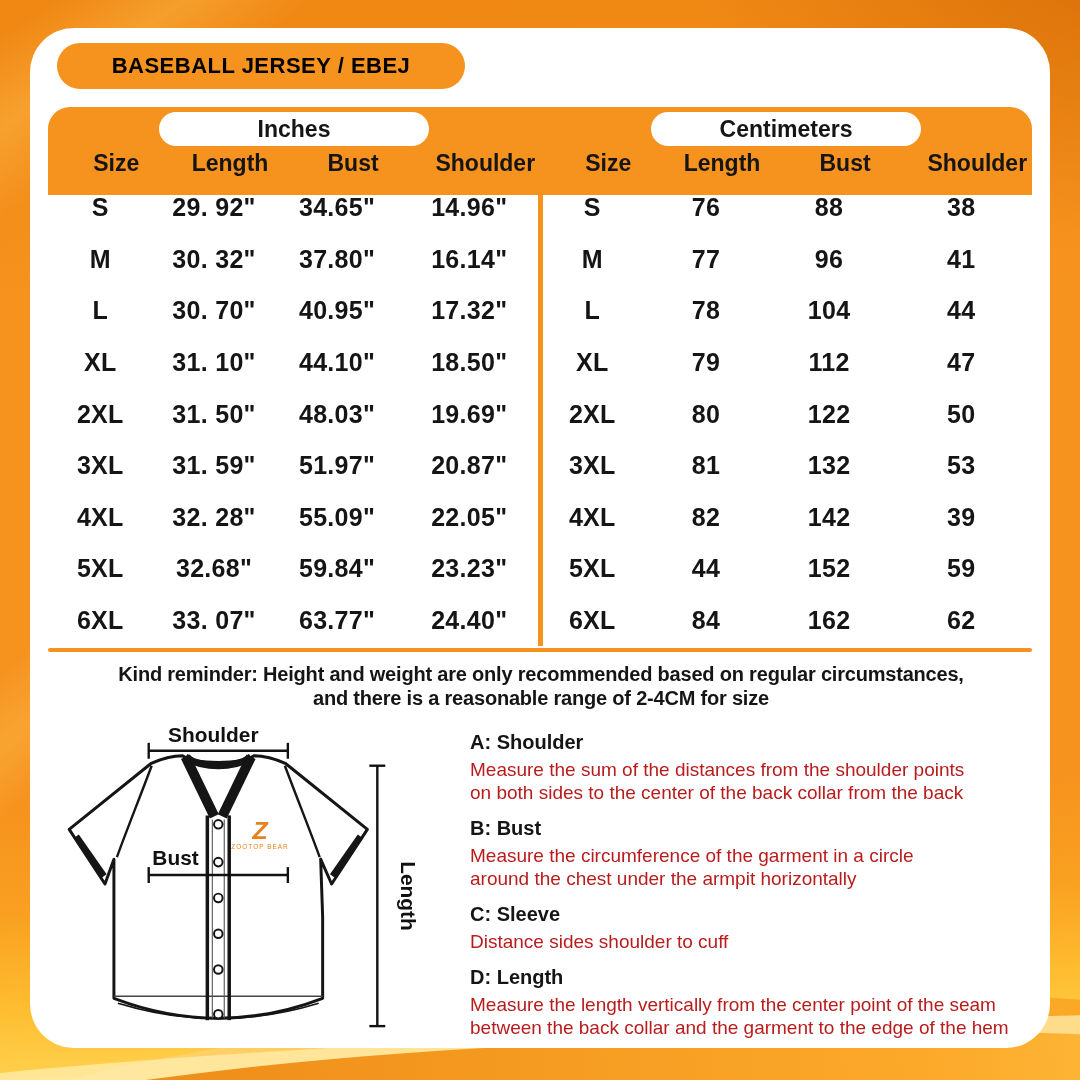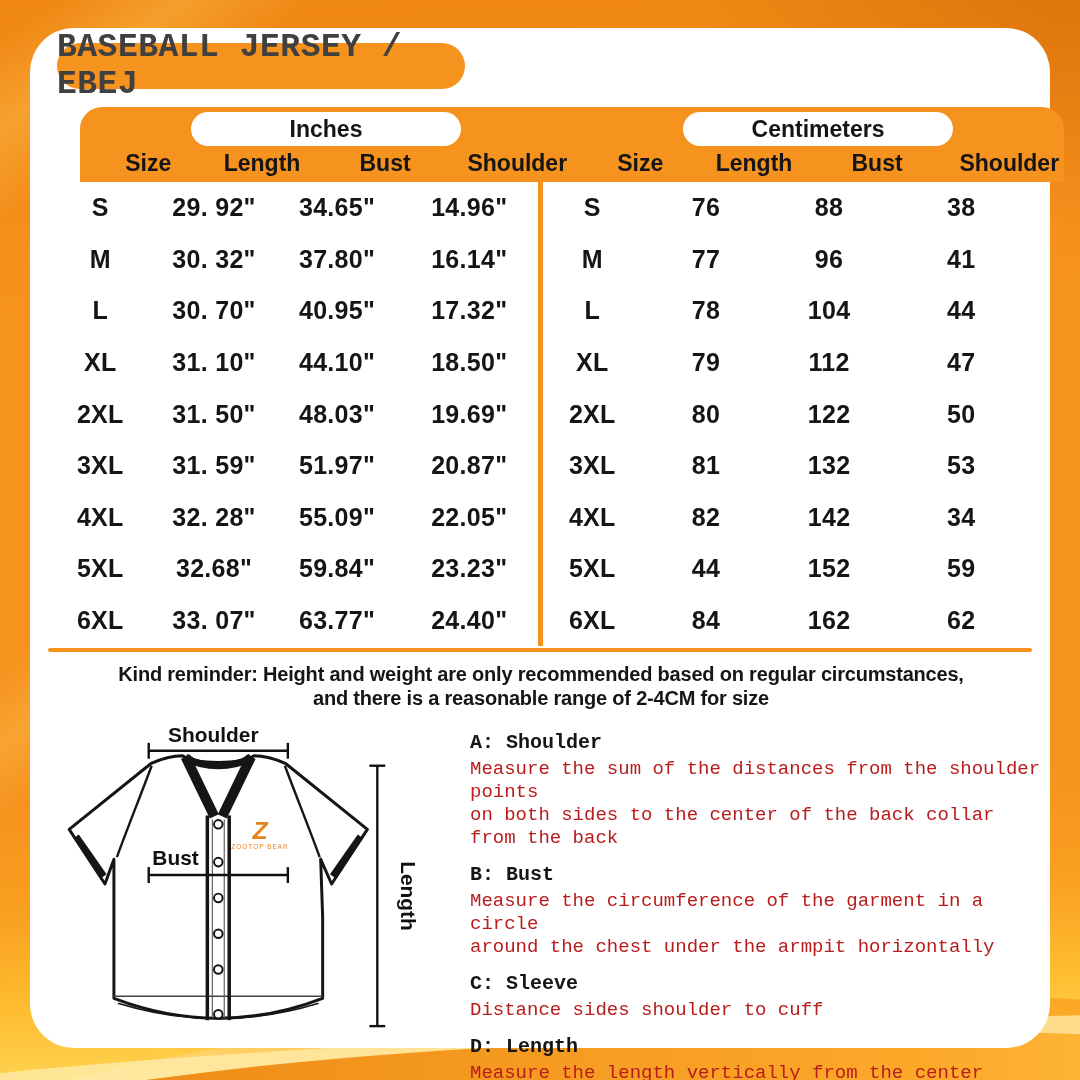--- a/index.html
+++ b/index.html
@@ -32,25 +32,25 @@
   .wave-2{left:-220px;top:1042px;width:1640px;height:240px;border-radius:45%;
     transform:rotate(-3deg);background:linear-gradient(90deg,#e87f10,#fca92a 70%,#ffc94a);}
   .wave-3{left:-80px;top:1030px;width:1500px;height:46px;border-radius:50%;
     transform:rotate(-2.6deg);background:rgba(255,238,175,.75);}
   
   .card{position:absolute;left:30px;top:28px;width:1020px;height:1020px;
     background:var(--card-white);border-radius:44px;z-index:5;}
   .title-pill{position:absolute;left:27px;top:15px;width:408px;height:46px;
     background:var(--accent-orange);border-radius:23px;
     display:flex;align-items:center;justify-content:center;}
-  .title-pill span{font-family:Liberation Mono, monospace;font-weight:bold;font-size:33px;
-    letter-spacing:.5px;color:#404040;}
-  
-  .header-band{position:absolute;left:18px;top:79px;width:984px;height:75px;
-    background:var(--accent-orange);border-radius:22px 22px 0 0;display:flex;margin-left:32px;}
+  .title-pill span{font-family:Liberation Sans, sans-serif;font-weight:bold;font-size:22px;
+    letter-spacing:.5px;color:#000000;}
+  
+  .header-band{position:absolute;left:18px;top:79px;width:984px;height:88px;
+    background:var(--accent-orange);border-radius:22px 22px 0 0;display:flex;}
   .band-half{position:relative;width:50%;height:100%;}
   .unit-pill{position:absolute;left:50%;transform:translateX(-50%);top:5px;width:270px;height:34px;
     background:#fff;border-radius:17px;display:flex;align-items:center;justify-content:center;}
   .unit-pill span{font-size:23px;font-weight:bold;}
   .col-heads{position:absolute;left:0;top:40px;width:100%;height:33px;
     display:grid;grid-template-columns:.85fr 1fr 1fr 1.15fr;align-items:center;}
   .col-heads span{text-align:center;font-size:23px;font-weight:bold;padding-left:32px;}
   
   .table-body{position:absolute;left:18px;top:154px;width:984px;height:464px;display:flex;}
   .tbl{width:50%;height:100%;display:flex;flex-direction:column;}
@@ -61,21 +61,21 @@
   .hr-rule{position:absolute;left:18px;top:620px;width:984px;height:4px;
     background:var(--accent-orange);border-radius:2px;}
   
   .reminder{position:absolute;left:1px;top:634px;width:100%;text-align:center;
     font-size:20px;font-weight:bold;line-height:24px;white-space:pre-line;letter-spacing:-0.2px;}
   
   .jersey{position:absolute;left:25px;top:690px;width:420px;height:328px;}
   .jersey text{font-family:"Liberation Sans", sans-serif;}
   
   .measures{position:absolute;left:440px;top:703px;width:576px;}
-  .measure{margin-bottom:13px;font-family:Liberation Mono, monospace;}
+  .measure{margin-bottom:13px;}
   .m-head{font-size:20px;font-weight:bold;margin-bottom:4px;}
   .m-body{font-size:19px;line-height:23px;color:#b91c1c;white-space:pre-line;}
 </style>
 </head>
 <body>
 
 <div class="bg-base"></div>
 <div class="glow-tr"></div>
 <div class="streak streak-tl"></div>
 <div class="streak streak-l"></div>
@@ -219,21 +219,21 @@
     <span class="cell">3XL</span>
     <span class="cell">81</span>
     <span class="cell">132</span>
     <span class="cell">53</span>
   </div>
 
   <div class="trow">
     <span class="cell">4XL</span>
     <span class="cell">82</span>
     <span class="cell">142</span>
-    <span class="cell">34</span>
+    <span class="cell">39</span>
   </div>
 
   <div class="trow">
     <span class="cell">5XL</span>
     <span class="cell">44</span>
     <span class="cell">152</span>
     <span class="cell">59</span>
   </div>
 
   <div class="trow">

